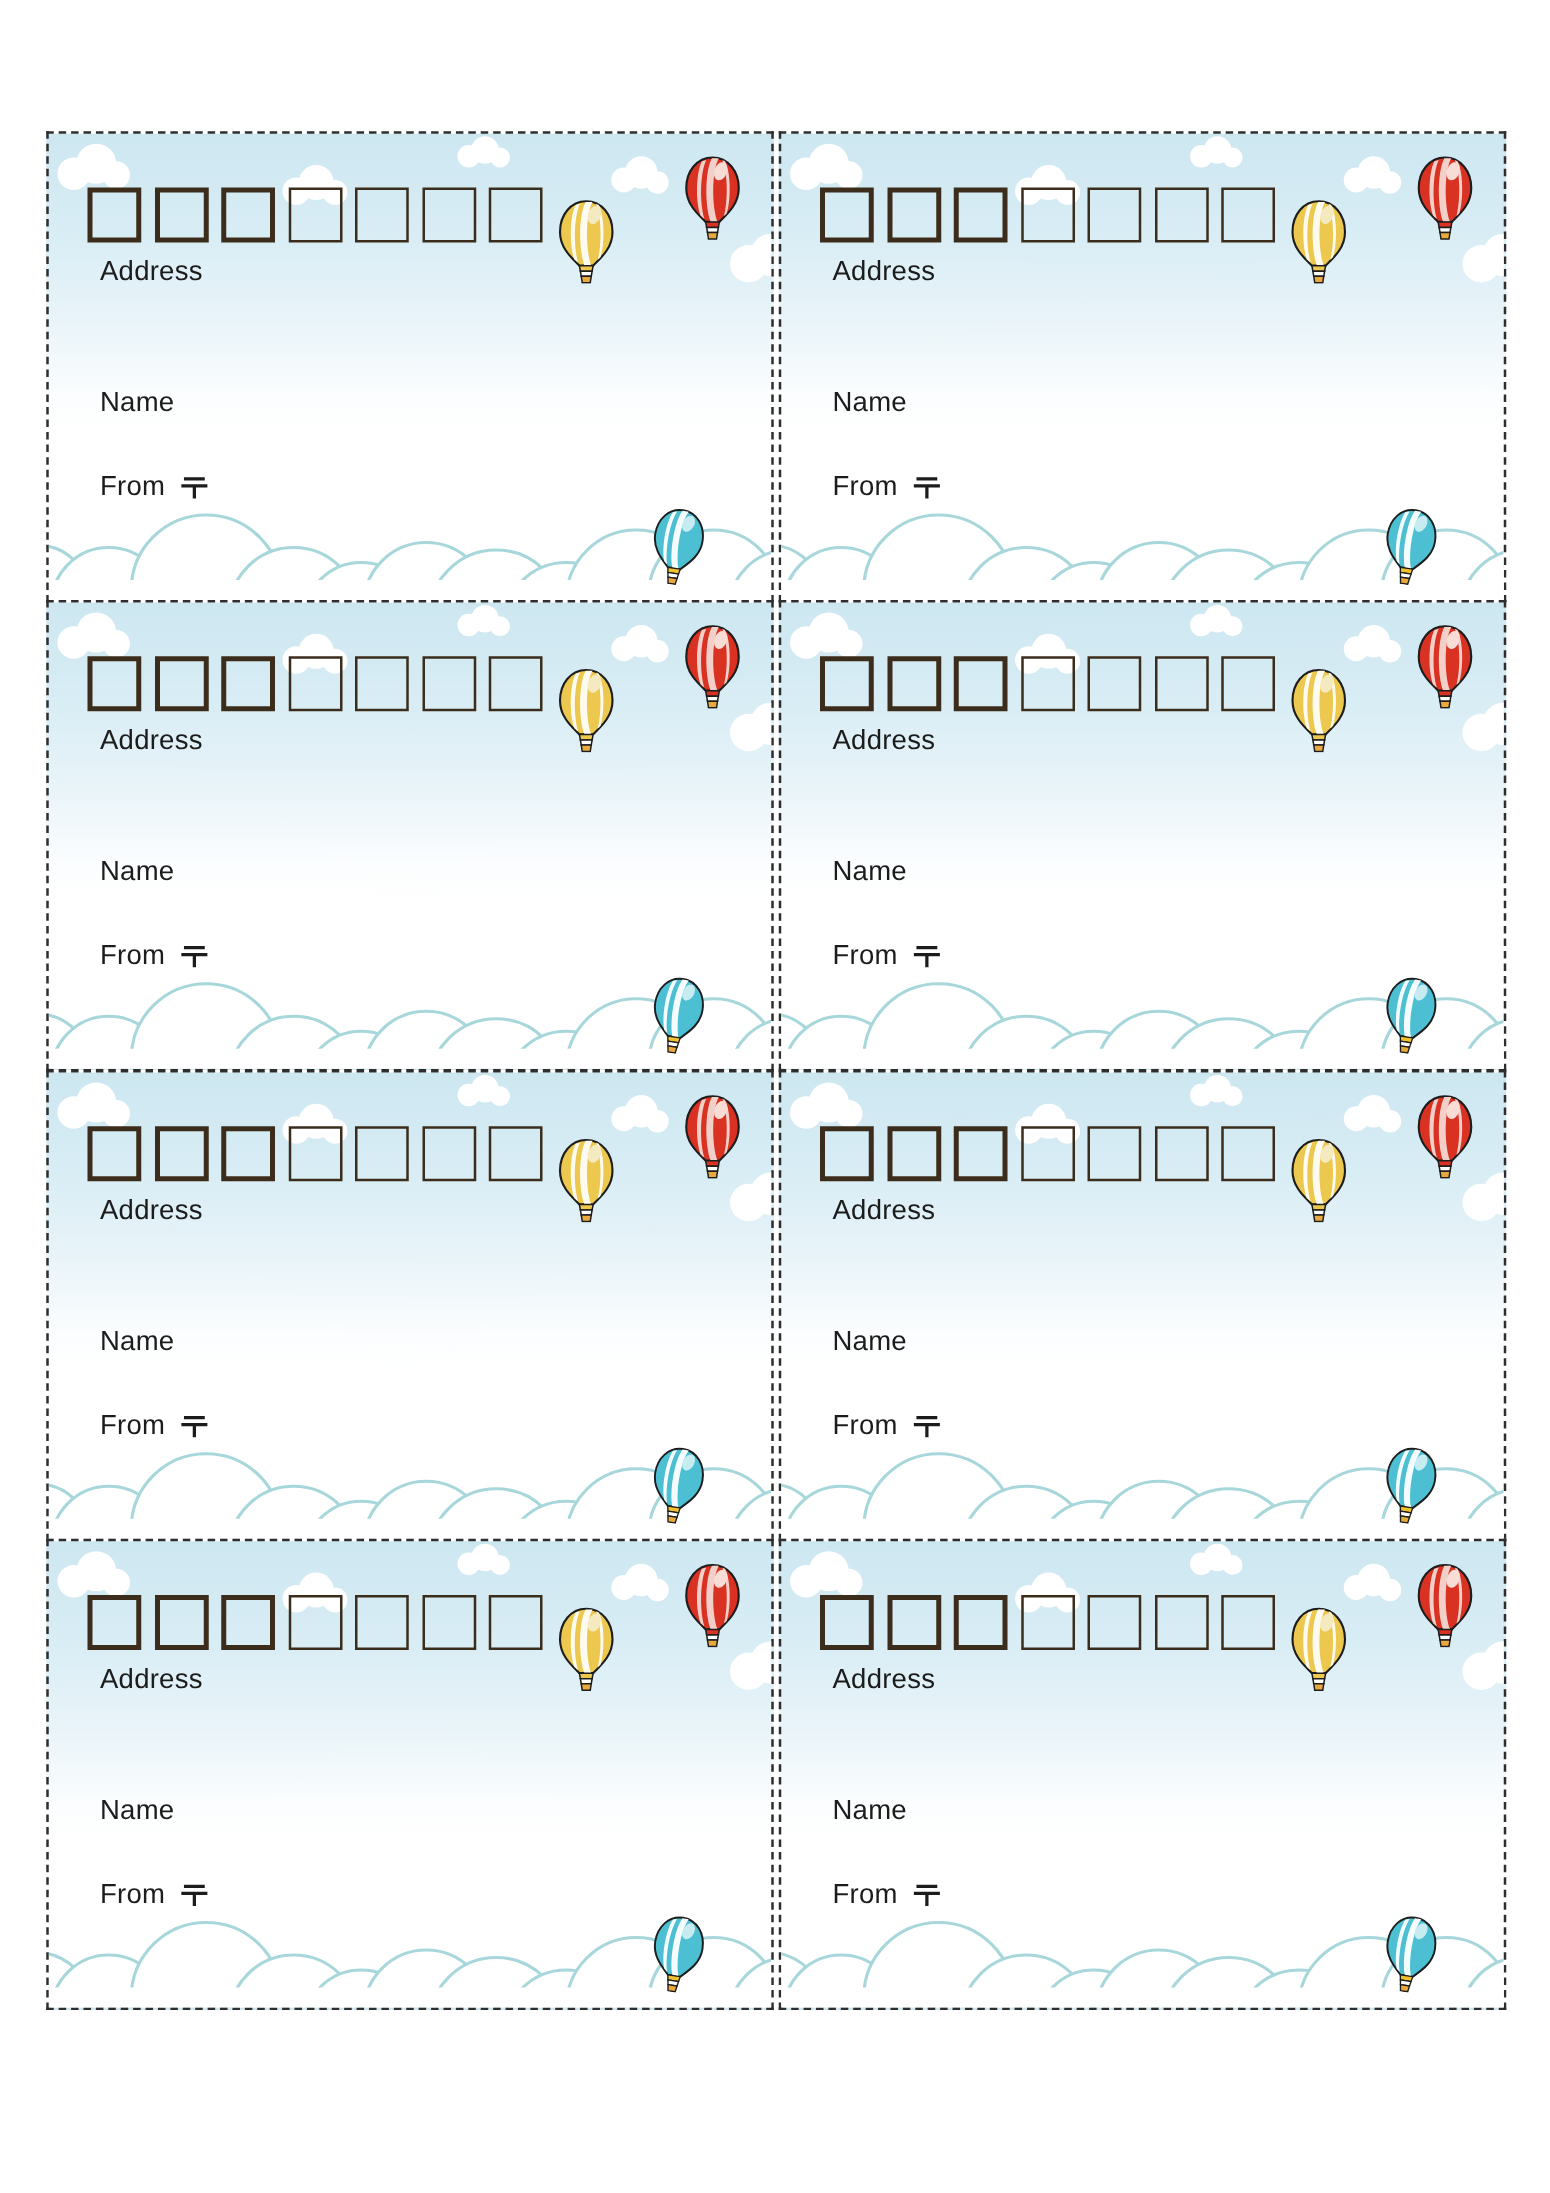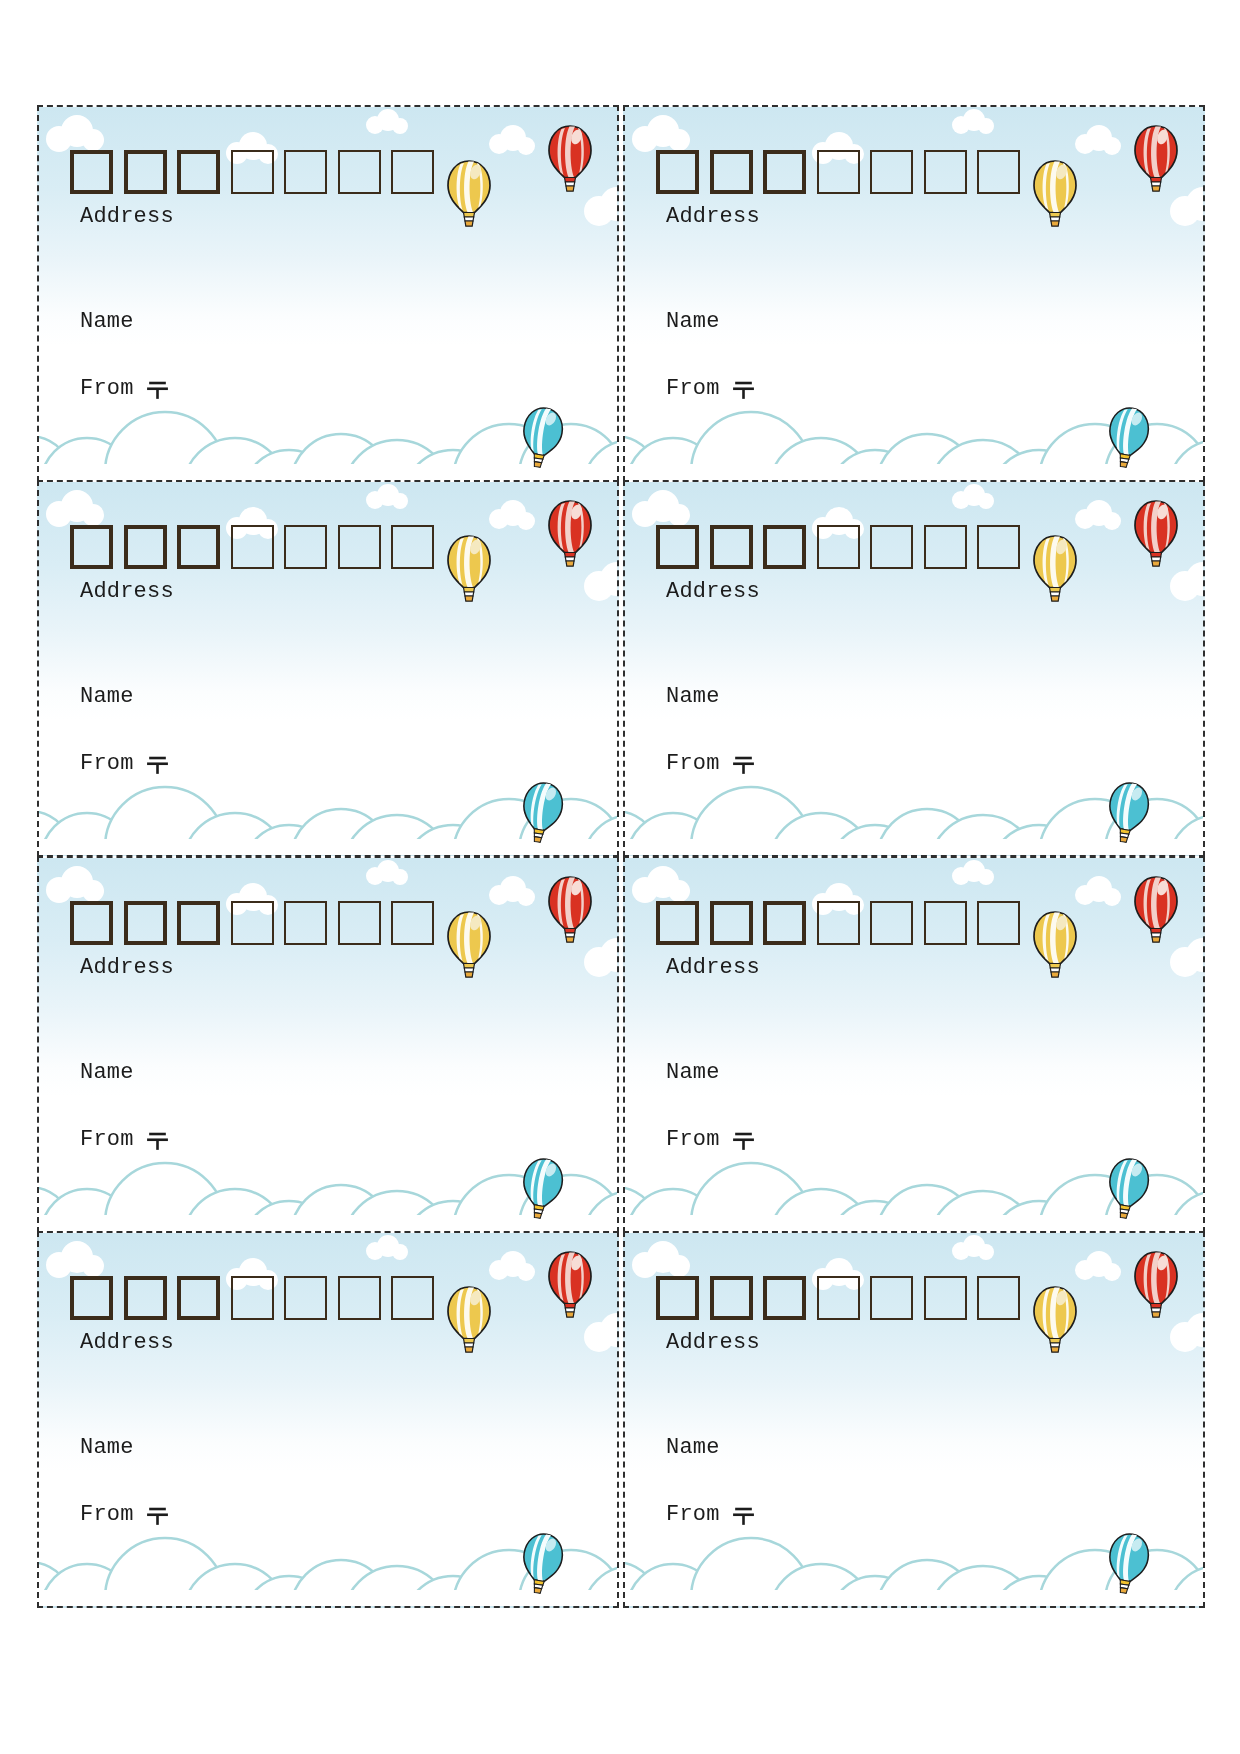--- a/index.html
+++ b/index.html
@@ -1,17 +1,17 @@
 <!DOCTYPE html>
 <html style="--page-bg: #ffffff; --sky-top: #cde7f1; --sky-white: #ffffff; --cloud-outline: #a7d7db; --cloud-fill: #ffffff; --cut-line: #2e2e2e; --box-border: #3b2c1b; --text: #1c1c1c; --balloon-yellow: #edc84e; --balloon-red: #d93222; --balloon-blue: #4cc0d2; --blue-balloon-skirt: #f2c22e; --basket-orange: #e9a93c;"><head>
 <meta charset="utf-8">
 <style>
   html,body{margin:0;padding:0;background:#fff;}
   .page{position:relative;width:1240px;height:1754px;background:var(--page-bg,#fff);
-        font-family:Liberation Mono, monospace;overflow:hidden;}
+        font-family:Liberation Sans, sans-serif;overflow:hidden;}
   #sheet{position:absolute;inset:0;}
   .label{position:absolute;width:582px;height:377px;box-sizing:border-box;
          border:2px dashed var(--cut-line,#2e2e2e);overflow:hidden;
          background:linear-gradient(180deg,var(--sky-top,#cde7f1) 0%,#d9edf5 22%,
                     #e9f4f9 40%,#fbfdfe 56%,var(--sky-white,#ffffff) 64%);}
   #sheet .label:nth-child(1){left:37px;top:105px;}
   #sheet .label:nth-child(2){left:623px;top:105px;}
   #sheet .label:nth-child(3){left:37px;top:480px;}
   #sheet .label:nth-child(4){left:623px;top:480px;}
   #sheet .label:nth-child(5){left:37px;top:856px;}

